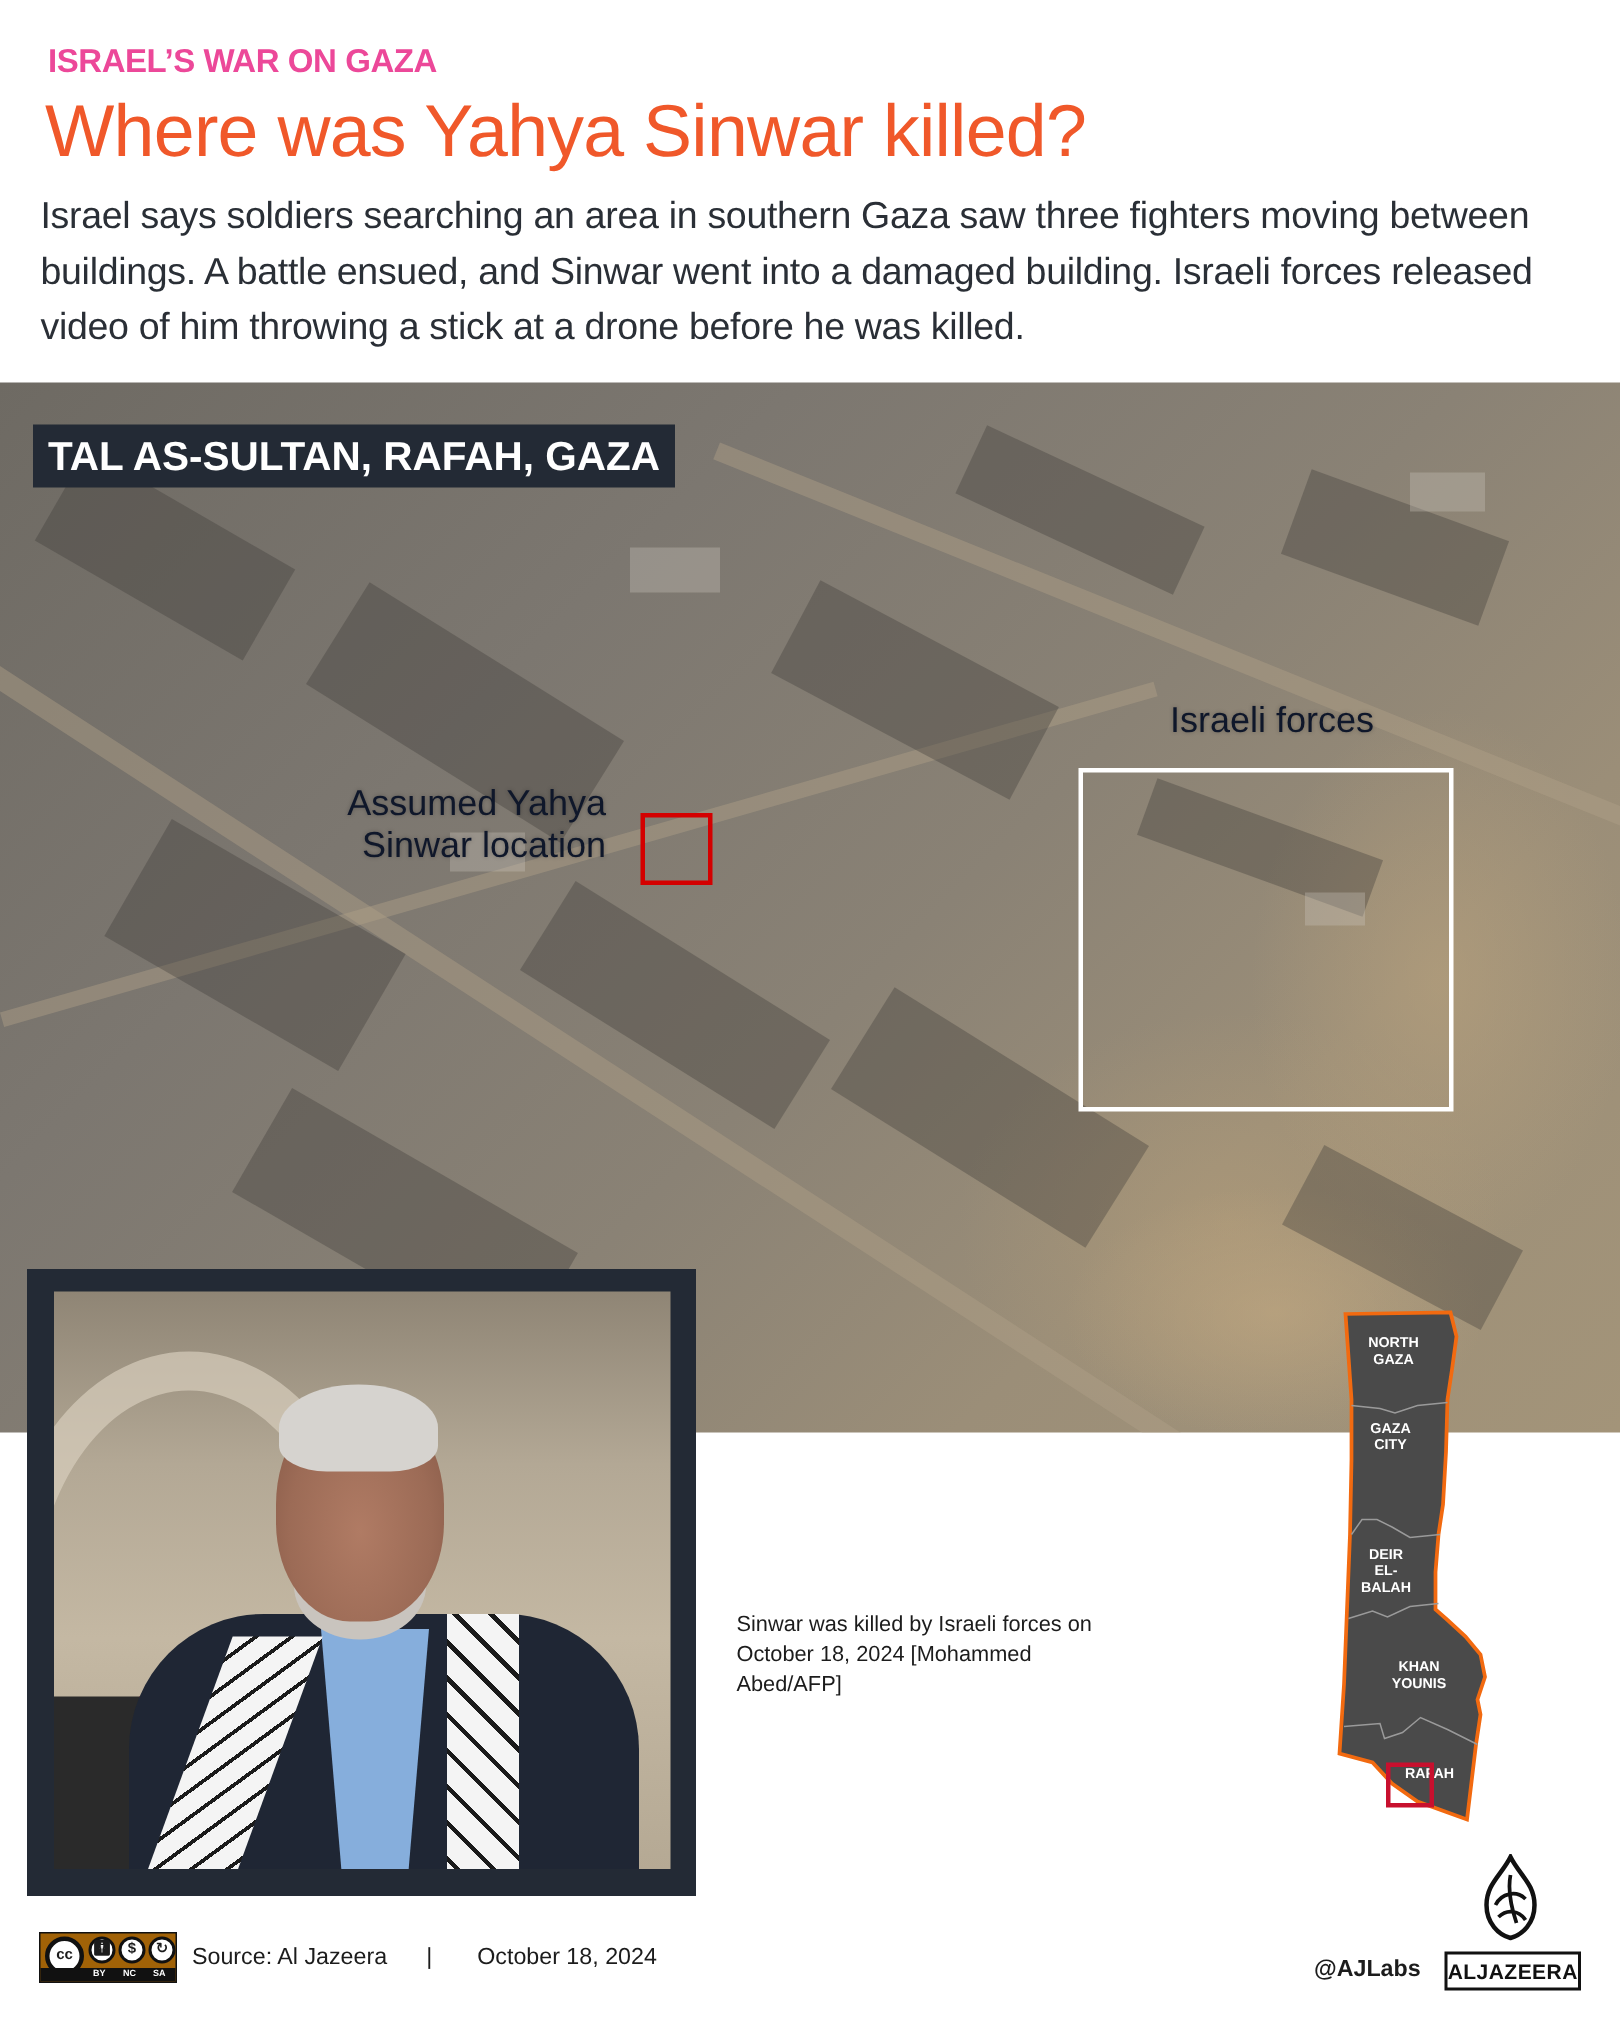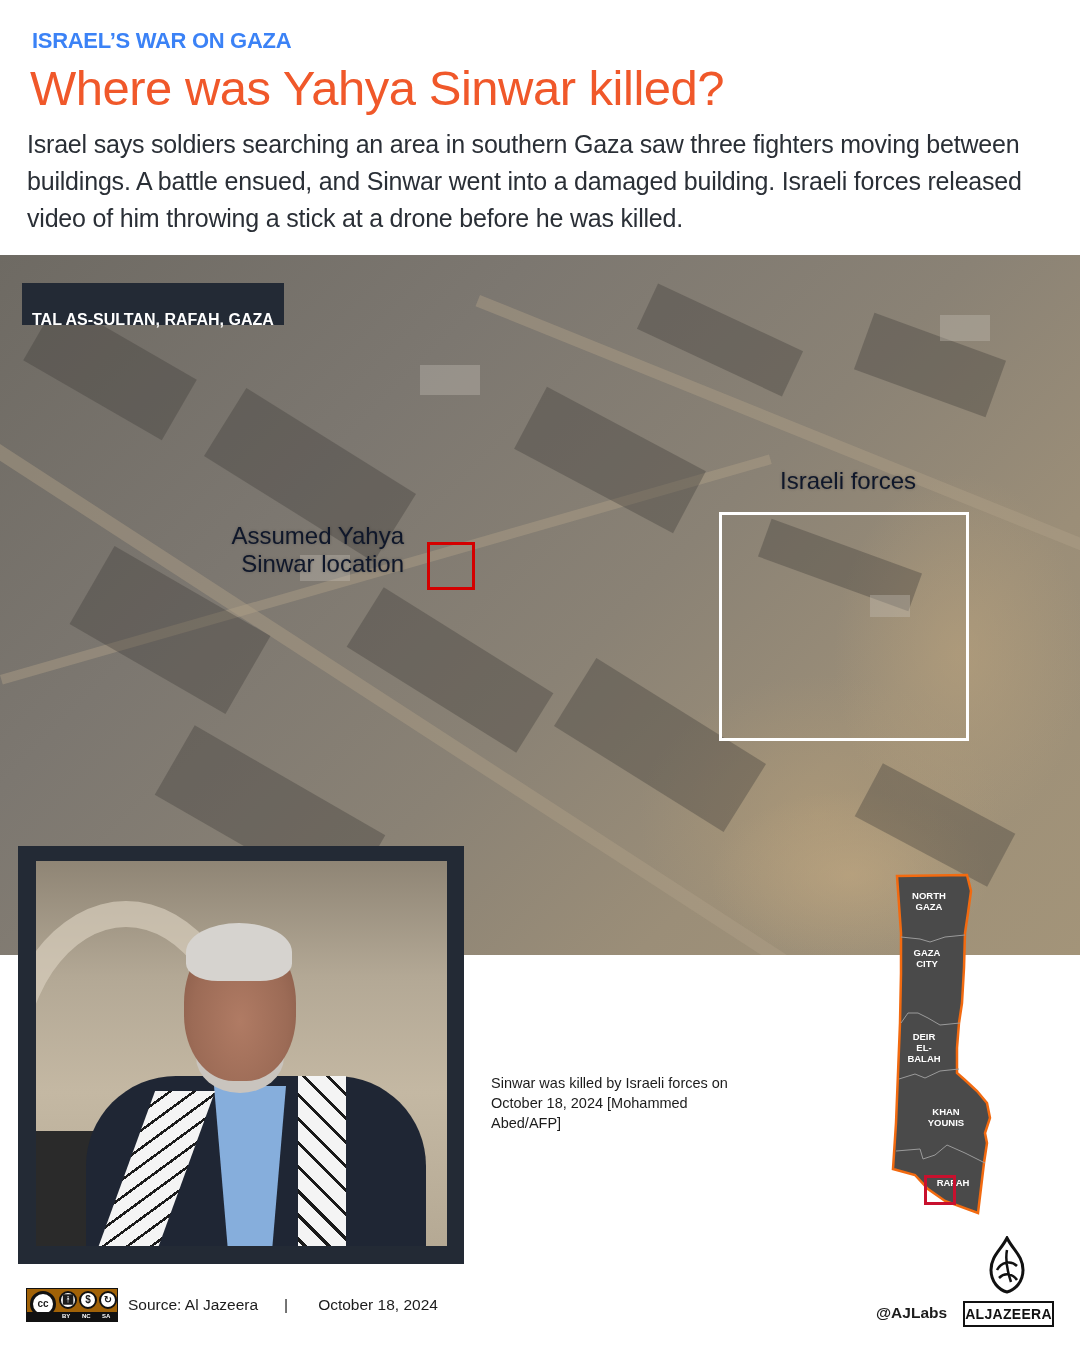--- a/index.html
+++ b/index.html
@@ -1,34 +1,34 @@
 <!DOCTYPE html>
 <html><head>
 <meta charset="utf-8">
 <style>
   * { box-sizing: border-box; margin: 0; padding: 0; }
   html, body { width: 1080px; height: 1350px; background: #ffffff; overflow: hidden; }
   body { position: relative; font-family: "Liberation Sans", "DejaVu Sans", sans-serif; color: #222831; }
 
-  .kicker { position: absolute; left: 32px; top: 28px; font-size: 22px; font-weight: 700; color: #3b82f6; letter-spacing: -0.3px; }
+  .kicker { position: absolute; left: 32px; top: 28px; font-size: 22px; font-weight: 700; color: #ec4899; letter-spacing: -0.3px; }
   .headline { position: absolute; left: 30px; top: 60px; font-size: 49px; font-weight: 400; color: #f0582a; letter-spacing: -0.5px; white-space: nowrap; }
   .dek { position: absolute; left: 27px; top: 126px; width: 1040px; font-size: 25px; line-height: 37px; color: #2a2f36; letter-spacing: -0.2px; }
 
   .map { position: absolute; left: 0; top: 255px; width: 1080px; height: 700px; overflow: hidden;
     background:
       radial-gradient(ellipse 200px 120px at 850px 620px, rgba(196,170,130,0.55), transparent 70%),
       radial-gradient(ellipse 180px 260px at 960px 400px, rgba(190,165,125,0.5), transparent 70%),
       radial-gradient(ellipse 260px 200px at 820px 560px, rgba(185,160,120,0.45), transparent 70%),
       linear-gradient(135deg, #6e6a63 0%, #7c7770 30%, #8a8275 55%, #9b8e78 75%, #a39479 100%);
   }
   .map .road { position: absolute; background: rgba(175,160,135,0.45); }
   .map .block { position: absolute; background: rgba(60,58,55,0.35); }
   .map .bldg { position: absolute; background: rgba(200,195,185,0.35); }
 
-  .place-tag { position: absolute; left: 22px; top: 283px; height: 42px; padding: 16px 10px; background: #232a35; color: #ffffff; font-size: 16px; font-weight: 700; line-height: 42px; white-space: nowrap; }
+  .place-tag { position: absolute; left: 22px; top: 283px; height: 42px; padding: 0 10px; background: #232a35; color: #ffffff; font-size: 27px; font-weight: 700; line-height: 42px; white-space: nowrap; }
 
   .map-label { position: absolute; color: #0f172a; font-size: 24px; line-height: 28px; text-shadow: 0 0 3px rgba(0,0,0,0.25); }
   .lbl-sinwar { left: 210px; top: 522px; width: 194px; text-align: right; }
   .lbl-forces { left: 780px; top: 467px; white-space: nowrap; }
   .sinwar-box { position: absolute; left: 427px; top: 542px; width: 48px; height: 48px; border: 3px solid #d40000; }
   .forces-box { position: absolute; left: 719px; top: 512px; width: 250px; height: 229px; border: 3px solid #ffffff; }
 
   .photo-frame { position: absolute; left: 18px; top: 846px; width: 446px; height: 418px; background: #232a35; }
   .photo { position: absolute; left: 36px; top: 861px; width: 411px; height: 385px; overflow: hidden;
     background: linear-gradient(180deg, #8f8575 0%, #b3a895 30%, #c4b8a3 60%, #b5a994 100%); }

